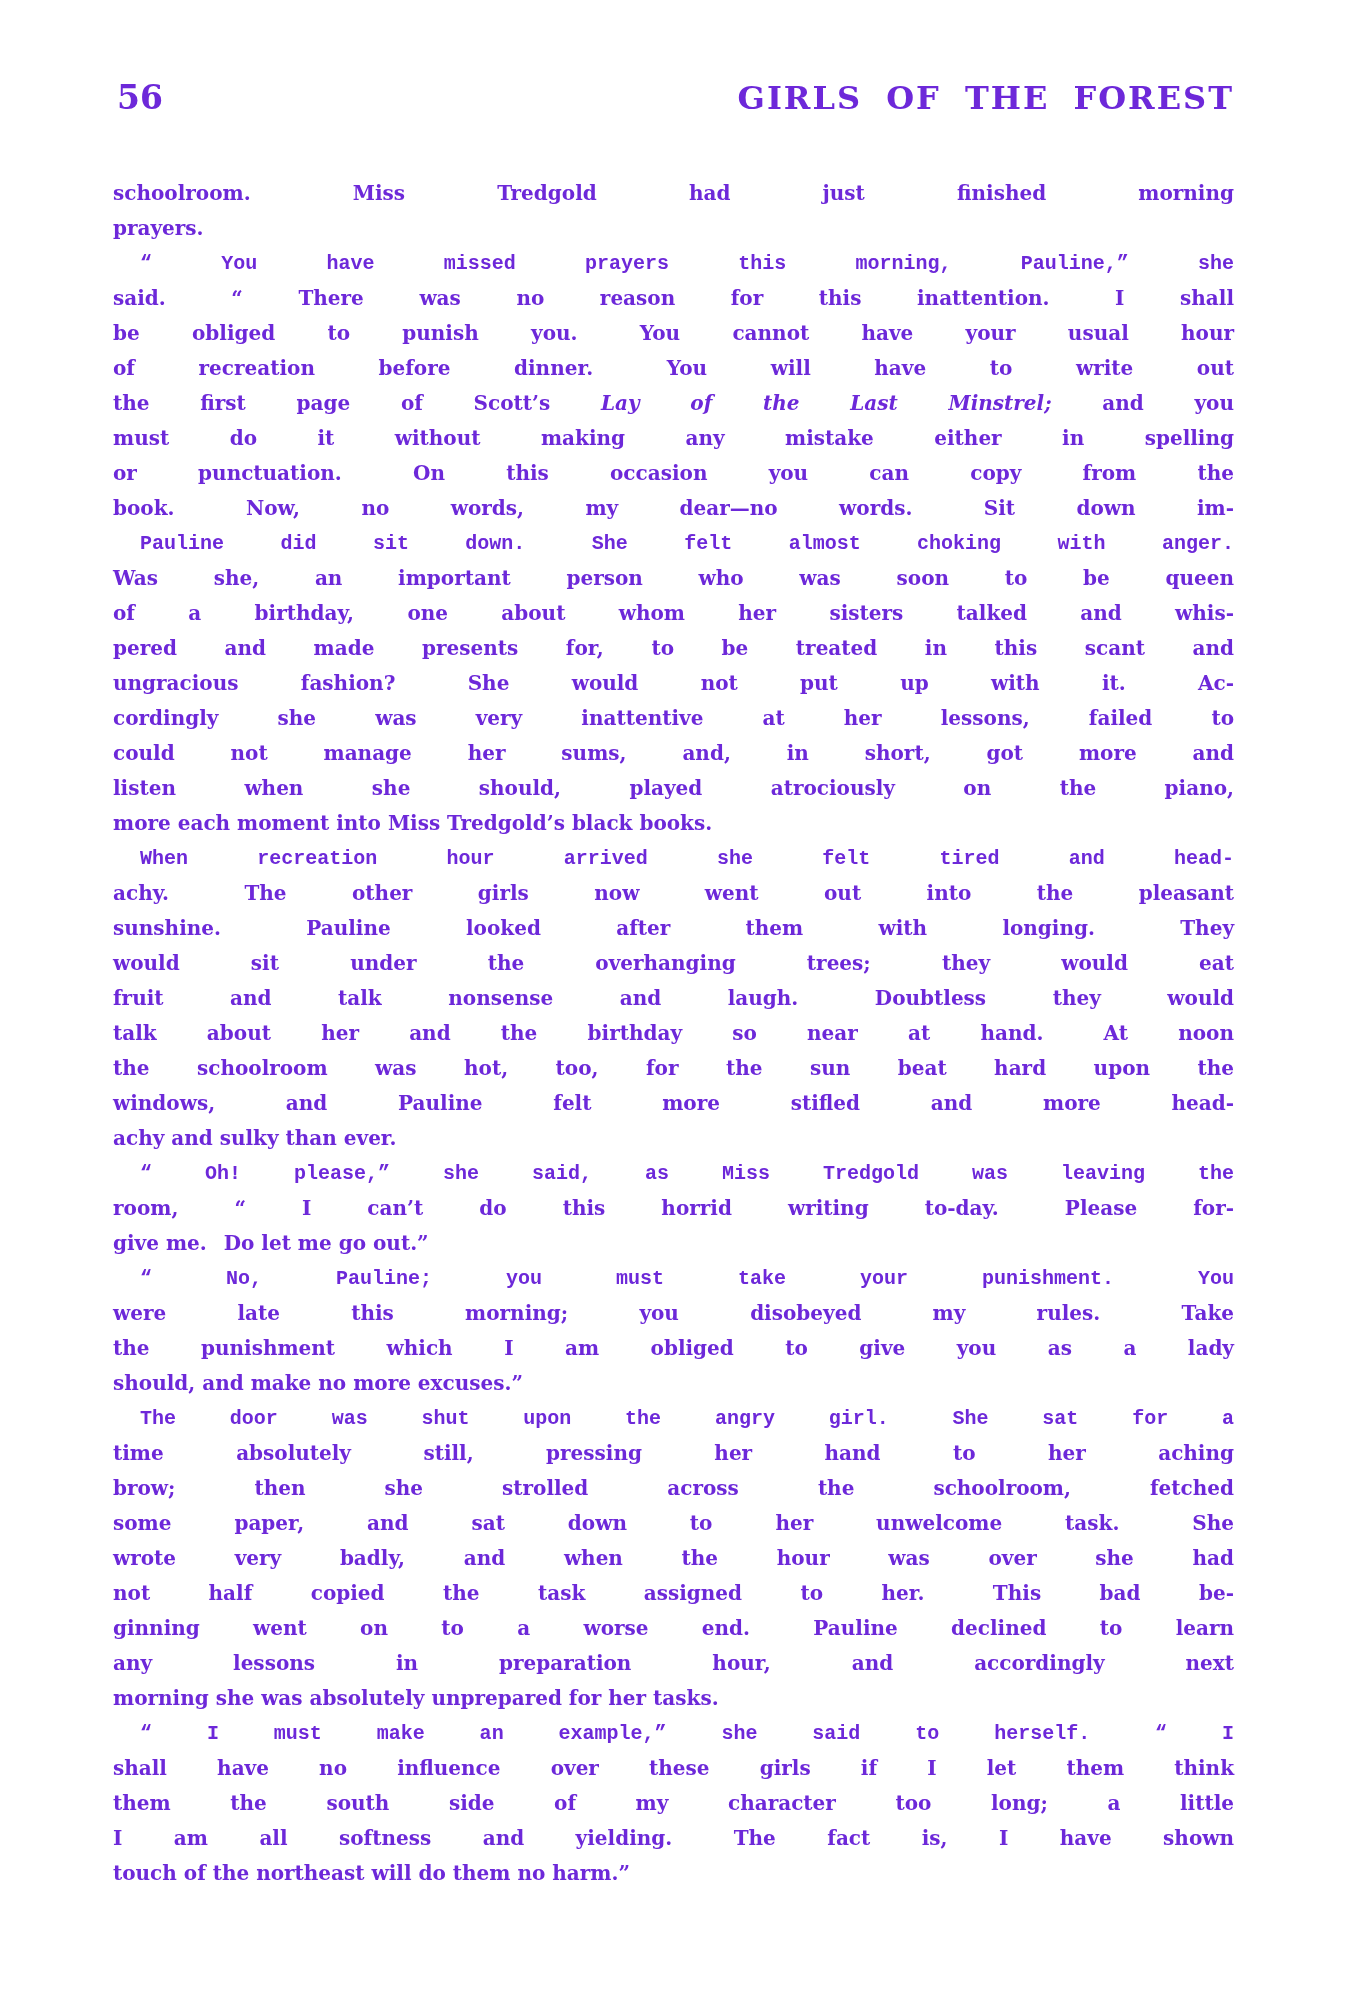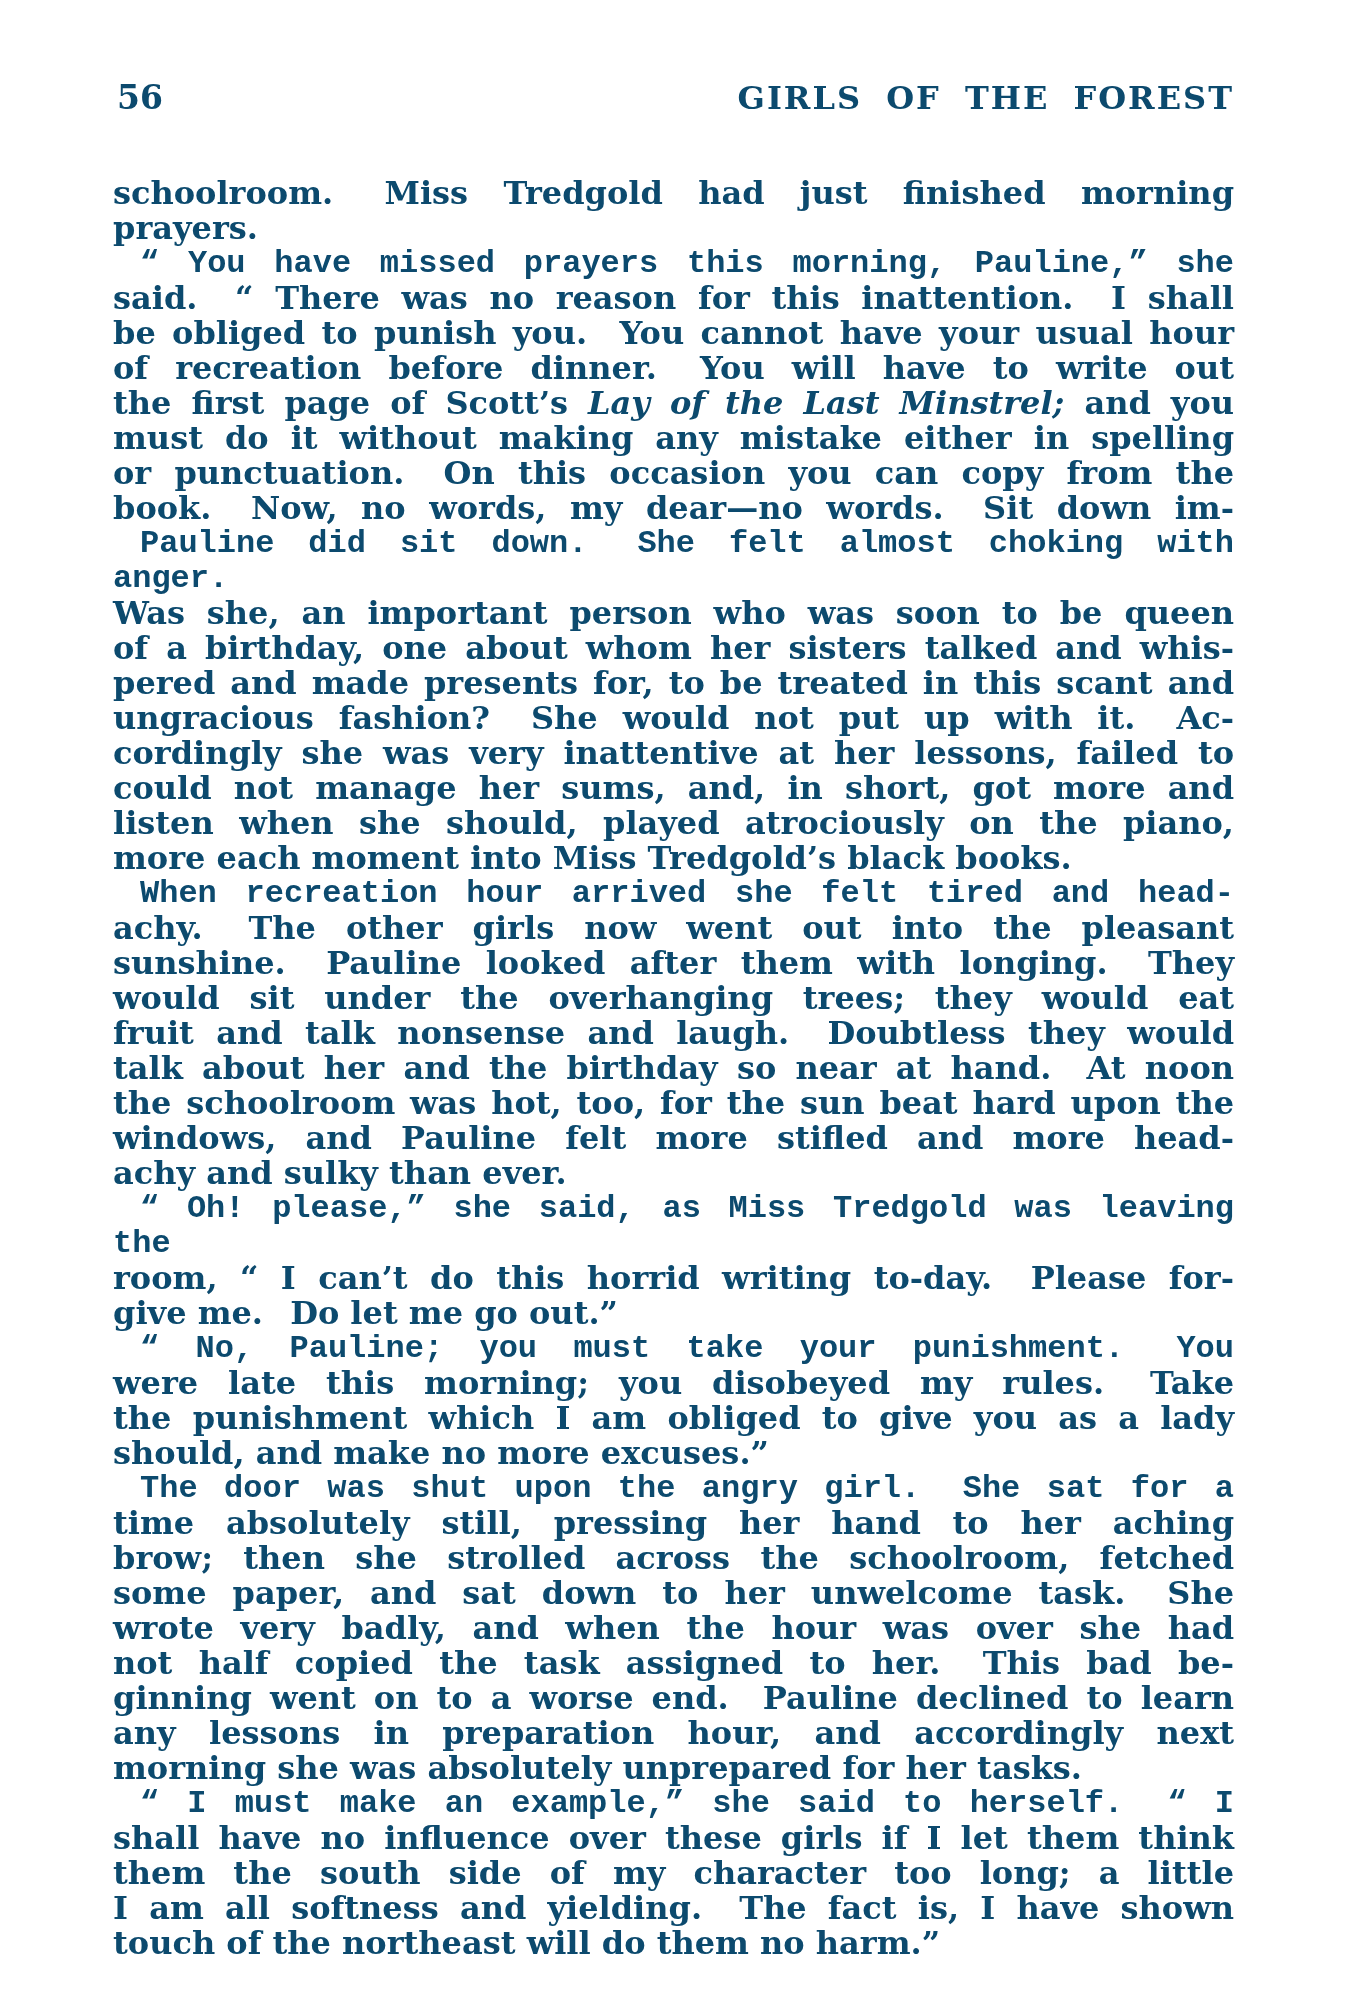--- a/index.html
+++ b/index.html
@@ -6,21 +6,21 @@
     margin: 0;
     padding: 0;
     background: #ffffff;
   }
   .page {
     position: relative;
     width: 1365px;
     height: 2015px;
     background: #ffffff;
     overflow: hidden;
-    color: #0c4a6e;
+    color: #6d28d9;
     font-family: "DejaVu Serif", "Liberation Serif", serif;
     font-weight: bold;
   }
   .header-area {
     position: absolute;
     left: 113px;
     top: 80px;
     width: 1121px;
     height: 42px;
   }
@@ -37,21 +37,21 @@
     line-height: 36px;
     letter-spacing: 2px;
     word-spacing: 11px;
     white-space: nowrap;
   }
   .text-block {
     position: absolute;
     left: 113px;
     top: 176px;
     width: 1121px;
-    font-size: 32px;
+    font-size: 20px;
     line-height: 35px;
   }
   .line {
     text-align: justify;
     text-align-last: justify;
     text-justify: inter-word;
   }
   .line.para-end {
     text-align-last: left;
   }

